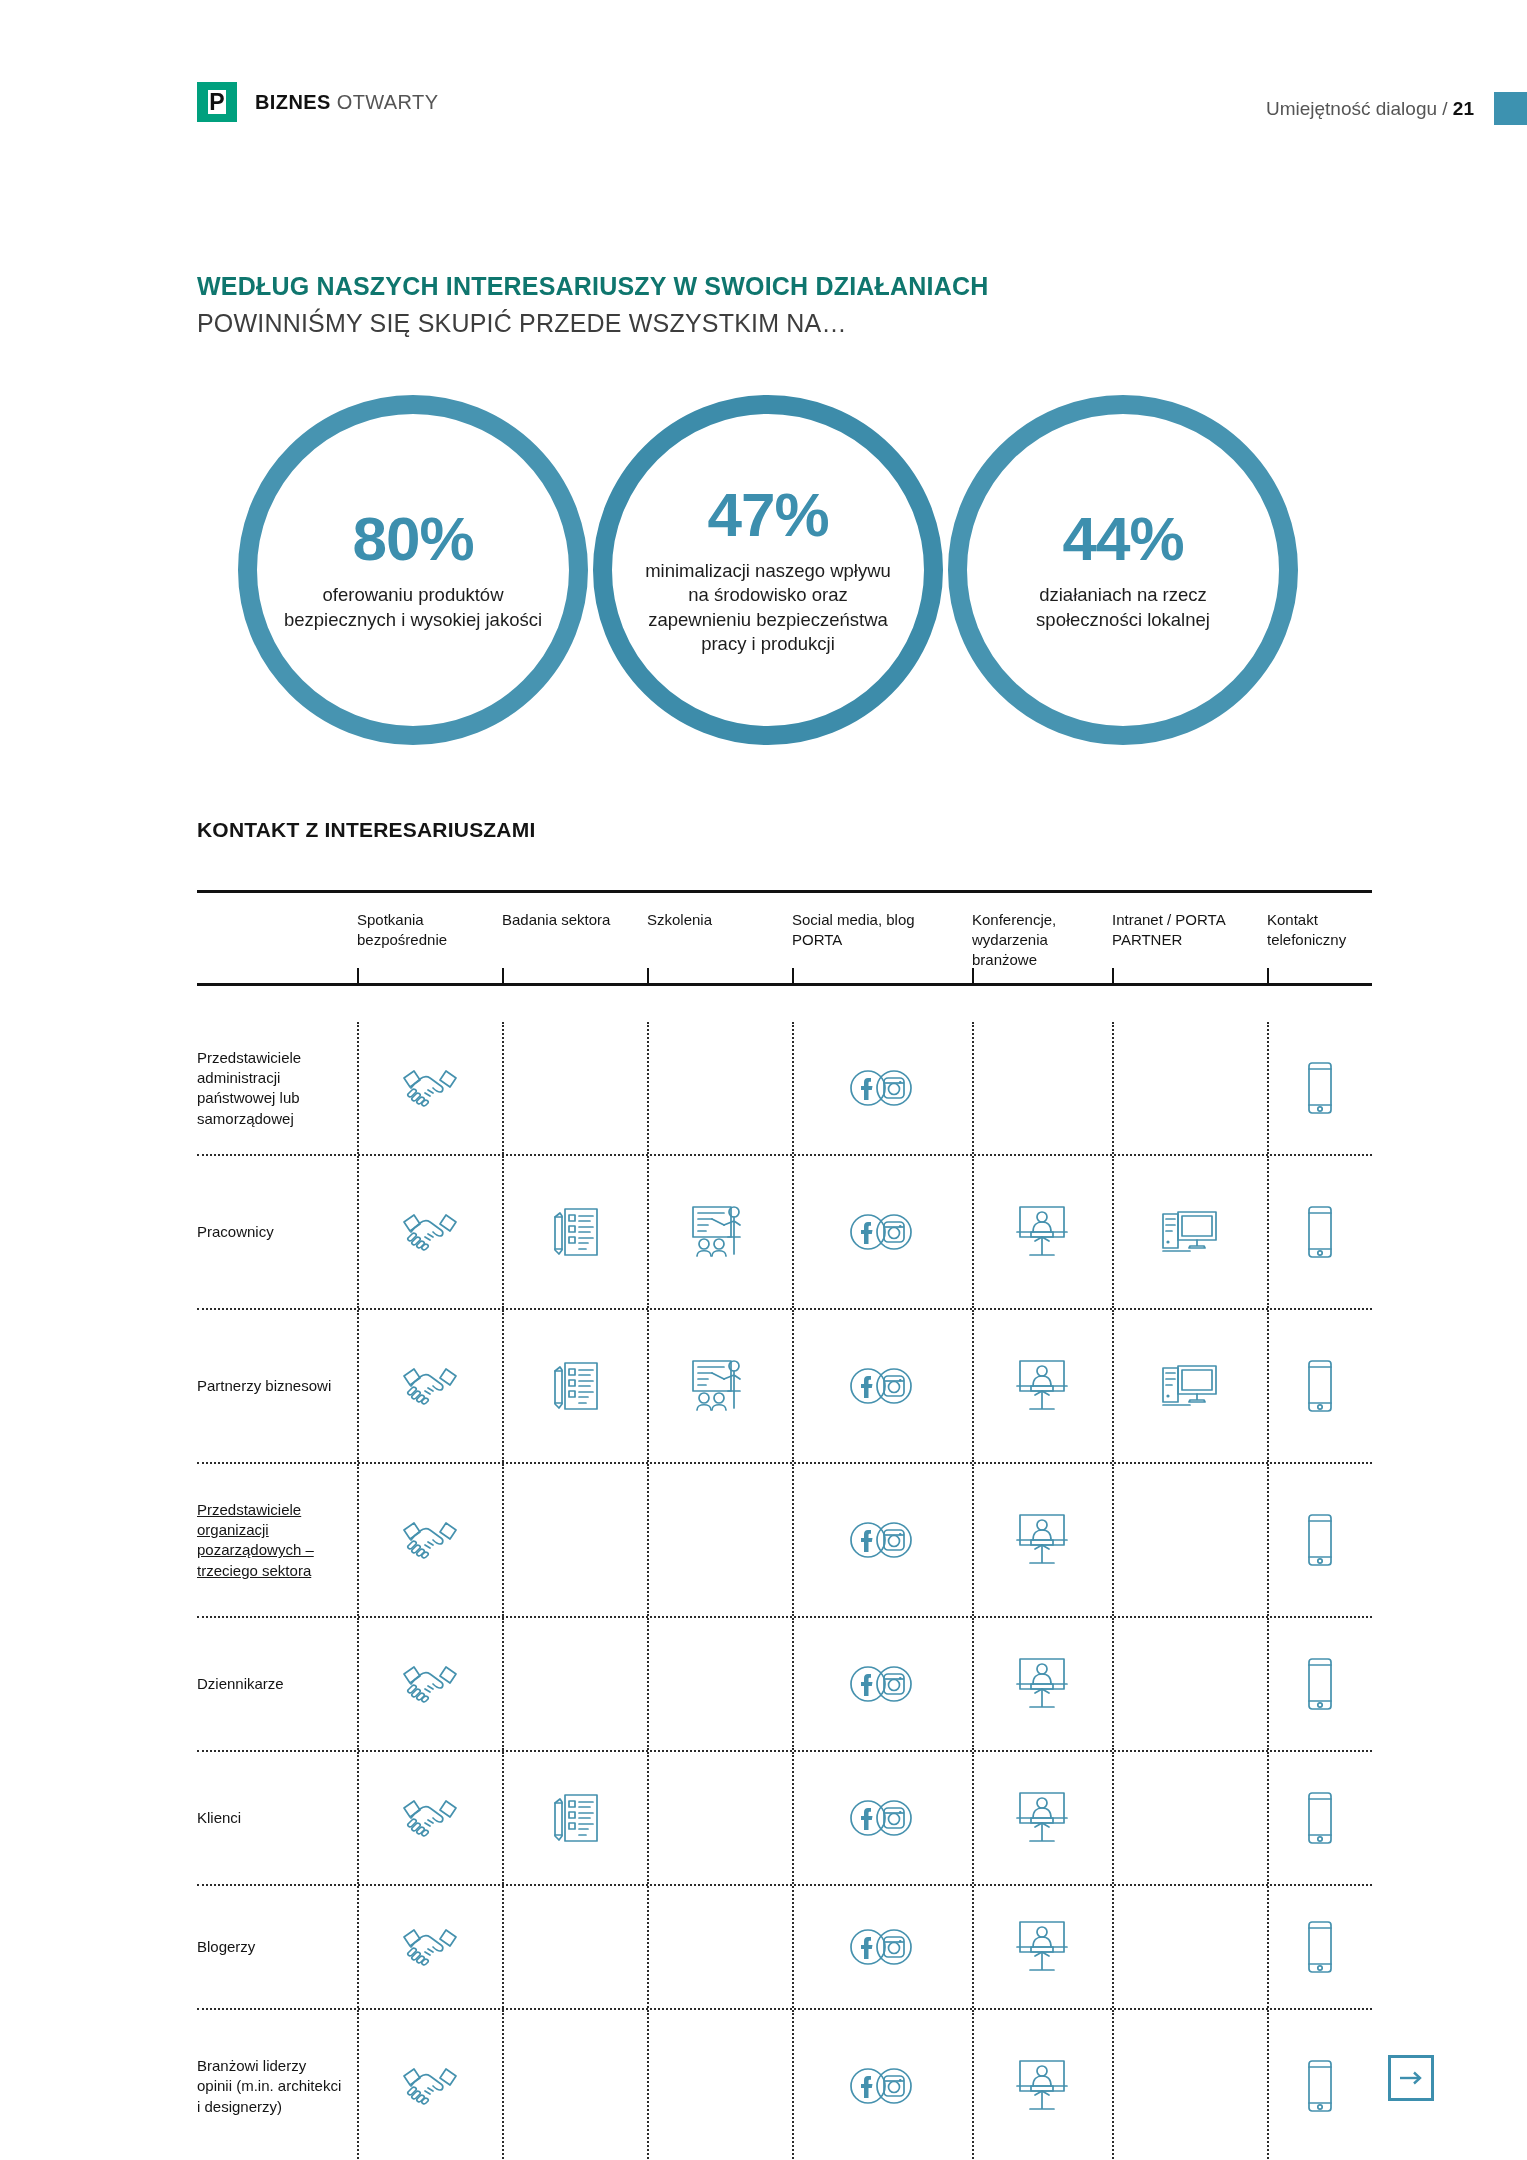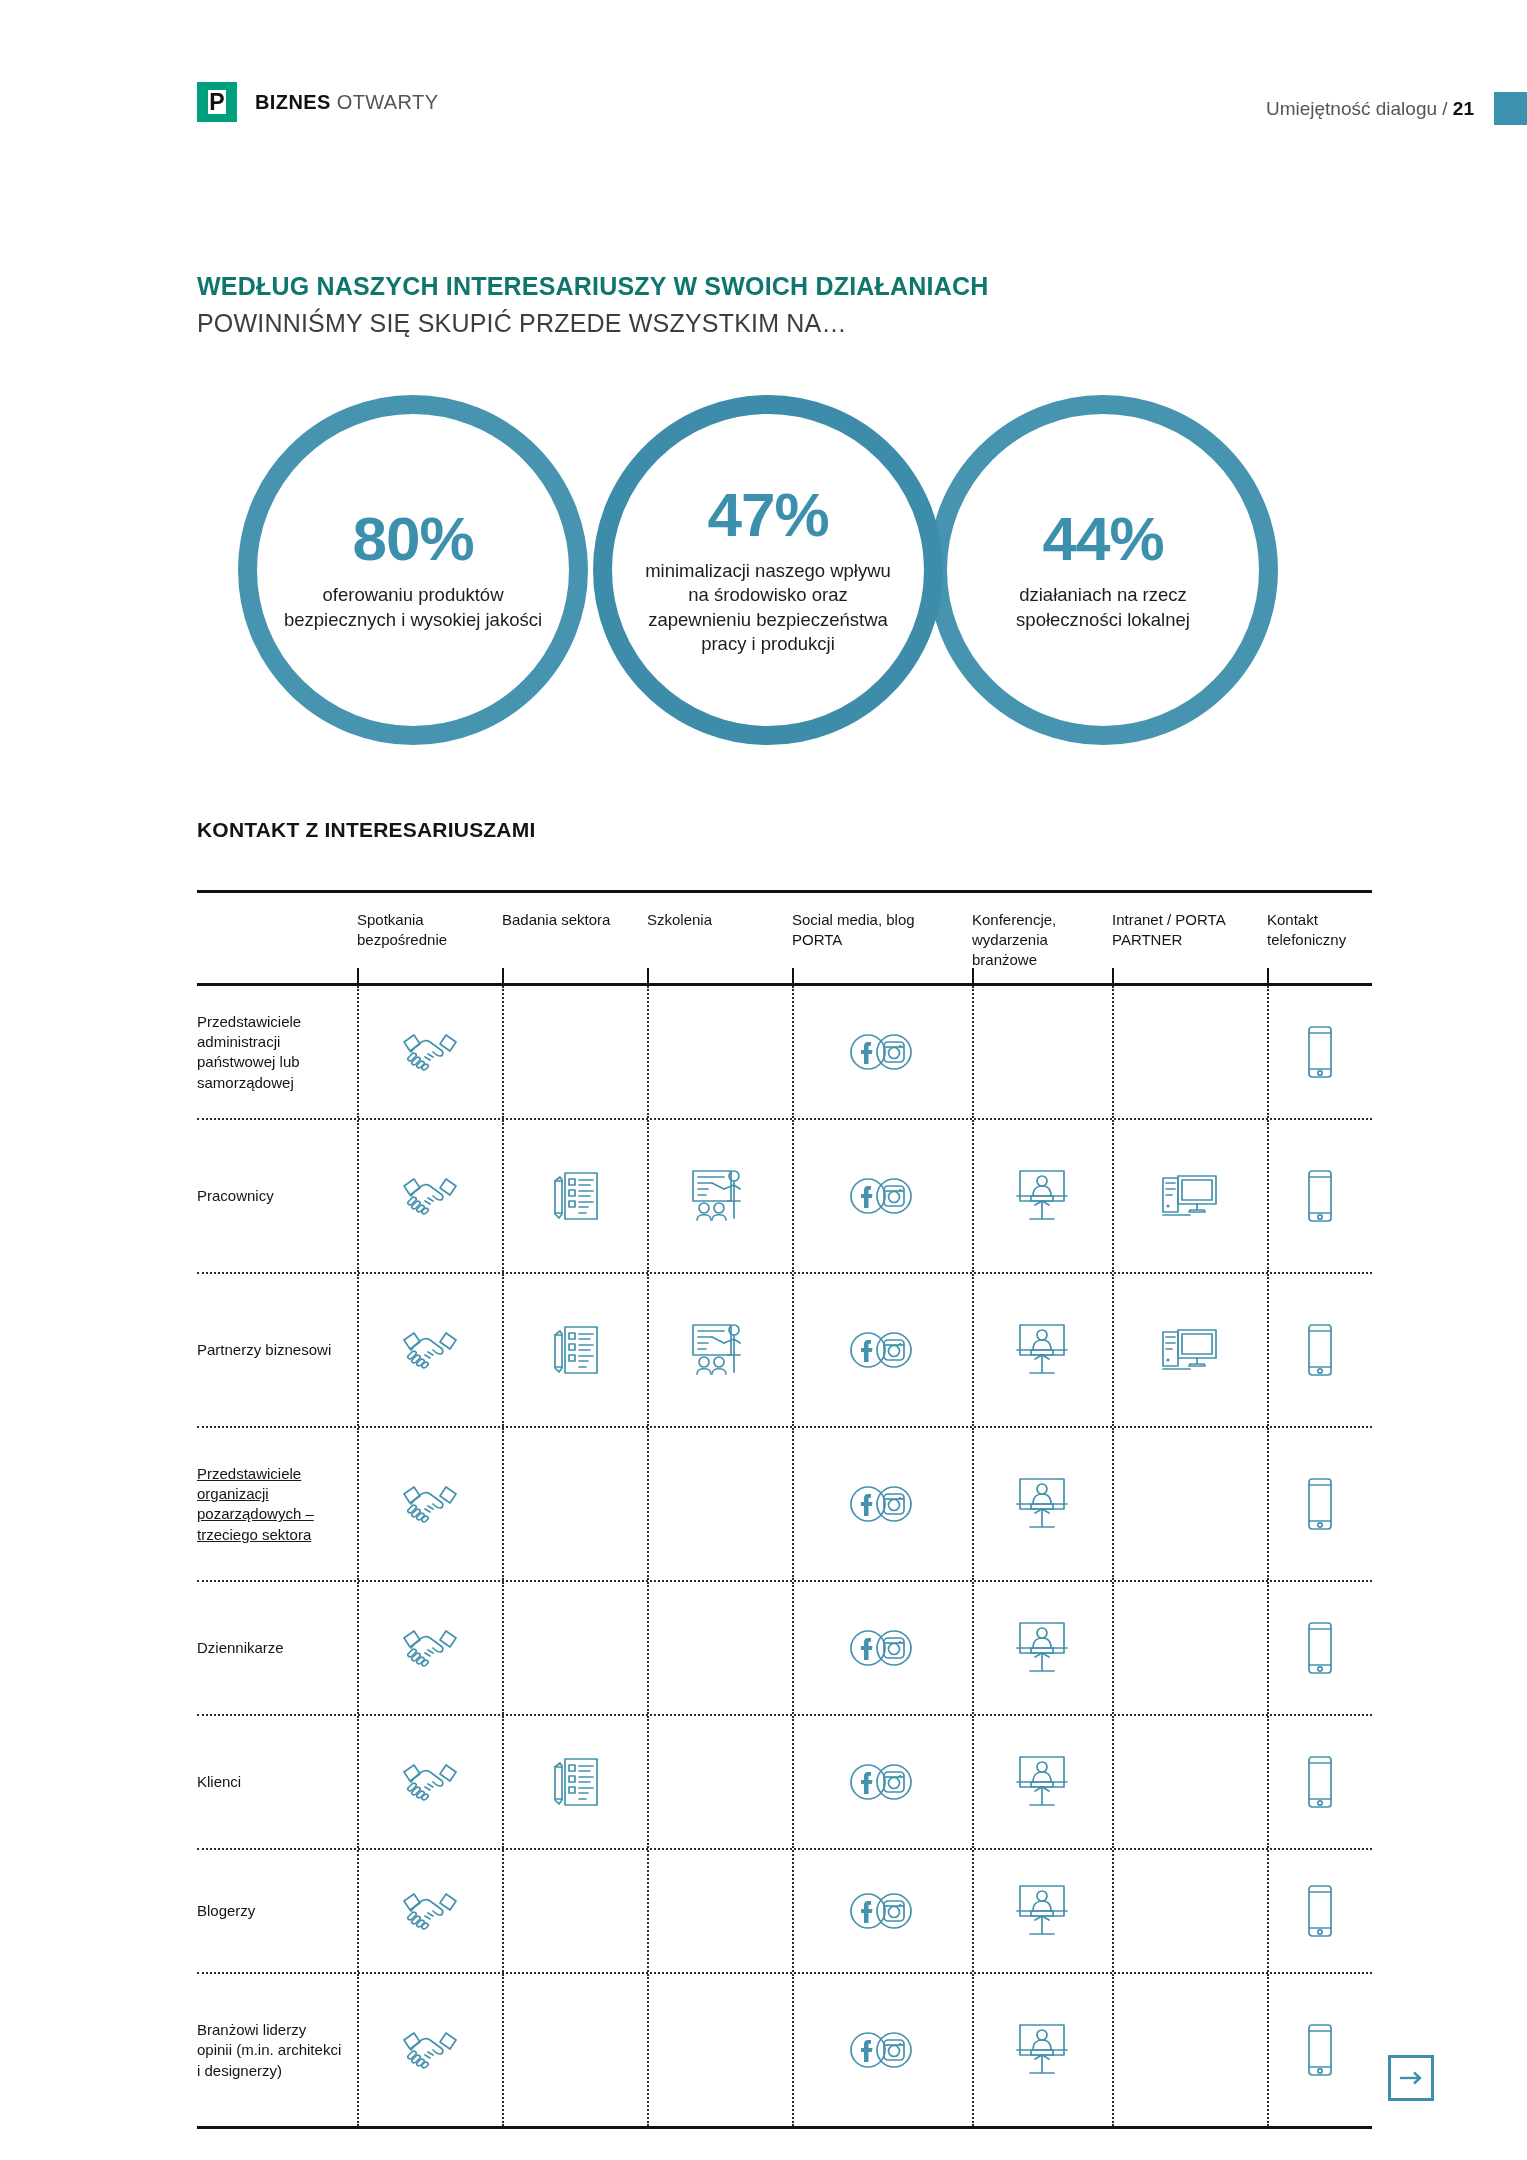--- a/index.html
+++ b/index.html
@@ -71,21 +71,21 @@
   .circ .inner{ width:265px; }
   .circ .pct{
     font-size:62px; font-weight:bold; color:#3d8fae;
     line-height:1; letter-spacing:-1px; margin-bottom:13px;
   }
   .circ .cap{
     font-size:18.5px; line-height:1.30; color:#1d1d1d;
   }
   #circ-1{ left:0;   top:0; z-index:3; border-color:#4794b1; }
   #circ-2{ left:355px; top:0; z-index:2; border-color:#3d8caa; }
-  #circ-3{ left:690px; top:0; z-index:1; border-color:#4794b1; }
+  #circ-3{ left:710px; top:0; z-index:1; border-color:#4794b1; }
 
   
   .tbl-title{
     position:absolute; left:197px; top:818px;
     font-size:21px; font-weight:bold; letter-spacing:.2px; color:#141414;
   }
   .tbl{
     position:absolute; left:197px; top:890px;
     width:1175px;
   }
@@ -204,21 +204,21 @@
       <div class="th c1"><span class="tick"></span><span>Spotkania bezpośrednie</span></div>
       <div class="th c2"><span class="tick"></span><span>Badania sektora</span></div>
       <div class="th c3"><span class="tick"></span><span>Szkolenia</span></div>
       <div class="th c4"><span class="tick"></span><span>Social media, blog PORTA</span></div>
       <div class="th c5"><span class="tick"></span><span>Konferencje, wydarzenia branżowe</span></div>
       <div class="th c6"><span class="tick"></span><span>Intranet / PORTA PARTNER</span></div>
       <div class="th c7"><span class="tick"></span><span>Kontakt telefoniczny</span></div>
     </div>
   <div class="tbl-rule-mid"></div>
   <div id="tbody">
-      <div class="trow" style="height: 132px;">
+      <div class="trow" style="height: 132px; margin-top: 36px;">
         <div class="cell lbl c0">Przedstawiciele administracji państwowej lub samorządowej</div>
         <div class="cell sep c1">
           <div class="icon-slot">
             <svg width="62" height="46" viewBox="0 0 62 46">
     <g fill="none" stroke="#4591ae" stroke-width="1.7" stroke-linejoin="round" stroke-linecap="round">
       <path d="M5 13 L15 6 L21 15 L11 22 Z"></path>
       <path d="M57 13 L47 6 L41 15 L51 22 Z"></path>
       <path d="M21 14 C25 11 28 11 31 13 C34 15 39 19 42 21 C45 23 44 27 41 27 C39 27 36 25 34 23"></path>
       <path d="M20 15 C17 17 14 20 12 23"></path>
       <path d="M13 25 C15 23 18 25 17 27 L13 31 C11 33 8 31 9 29 Z"></path>

